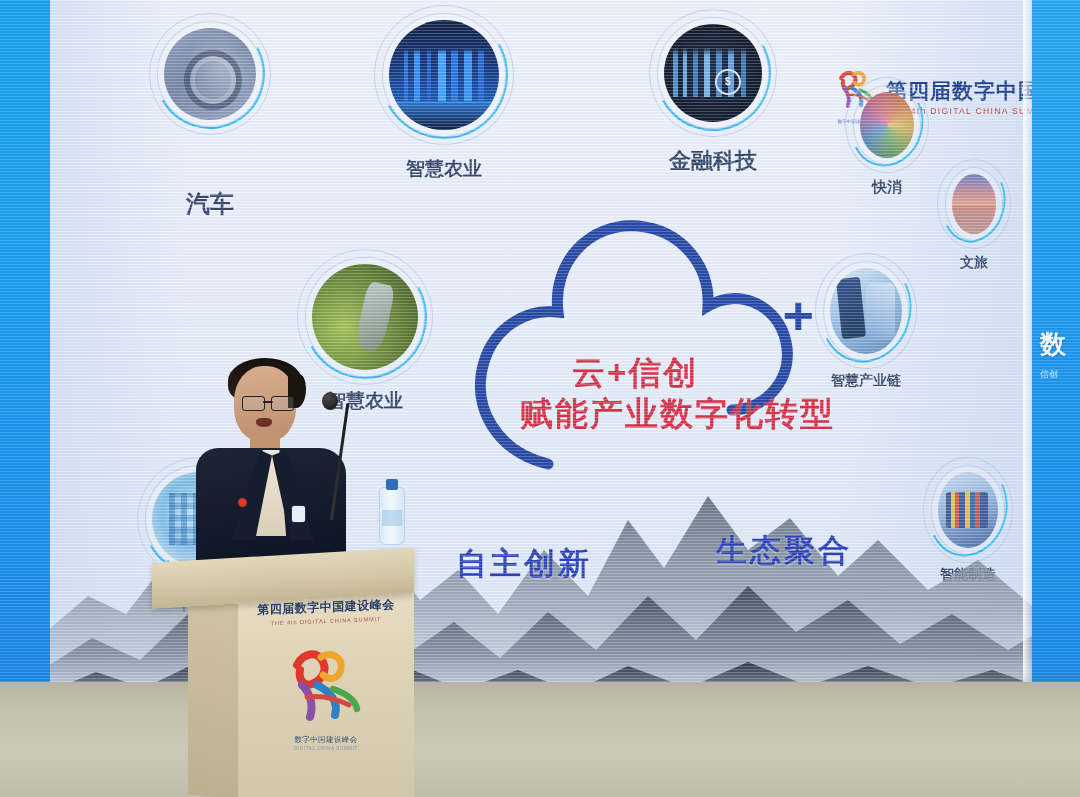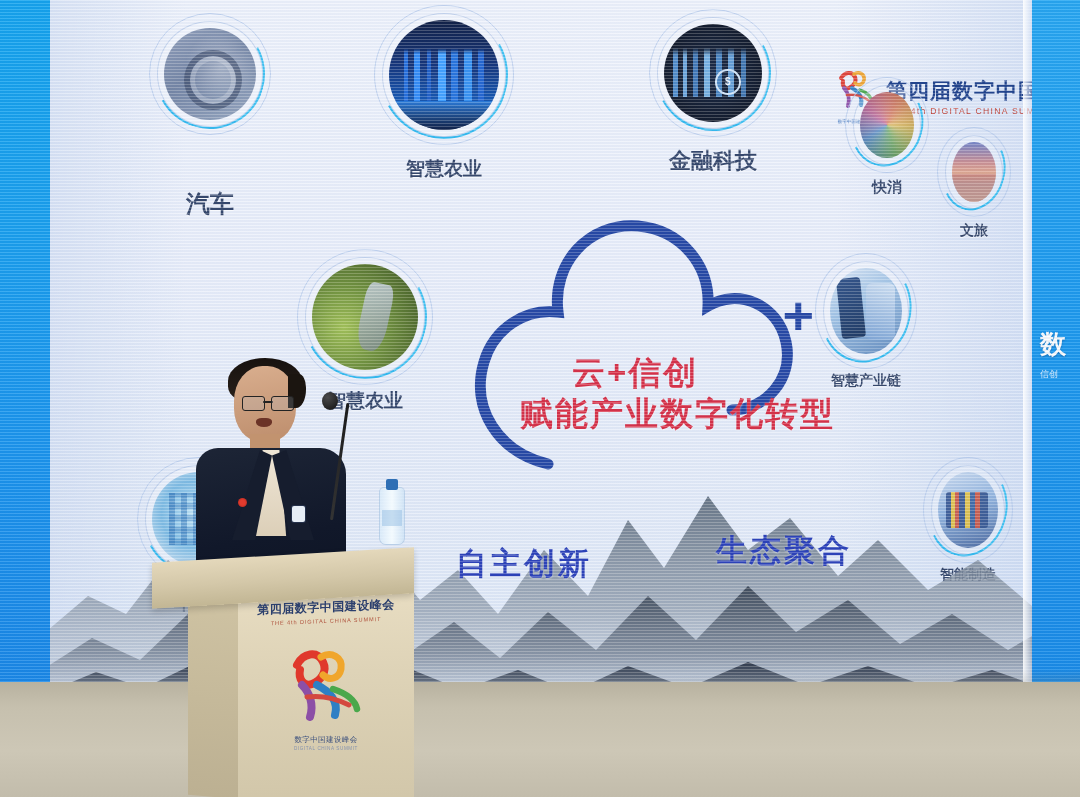--- a/index.html
+++ b/index.html
@@ -324,21 +324,21 @@
       <div class="clabel" style="top:128px;font-size:22px;">金融科技</div>
     </div>
 
     <div class="circle-item" style="left:806px;top:86px;">
       <div class="ring" style="width:66px;height:78px;">
         <div class="thumb art-fmcg"></div>
       </div>
       <div class="clabel" style="top:92px;font-size:15px;">快消</div>
     </div>
 
-    <div class="circle-item" style="left:898px;top:136px;">
+    <div class="circle-item" style="left:898px;top:168px;">
       <div class="ring" style="width:56px;height:72px;">
         <div class="thumb art-travel"></div>
       </div>
       <div class="clabel" style="top:86px;font-size:14px;">文旅</div>
     </div>
 
     <div class="circle-item" style="left:258px;top:258px;">
       <div class="ring" style="width:118px;height:118px;">
         <div class="thumb art-agri"></div>
       </div>

